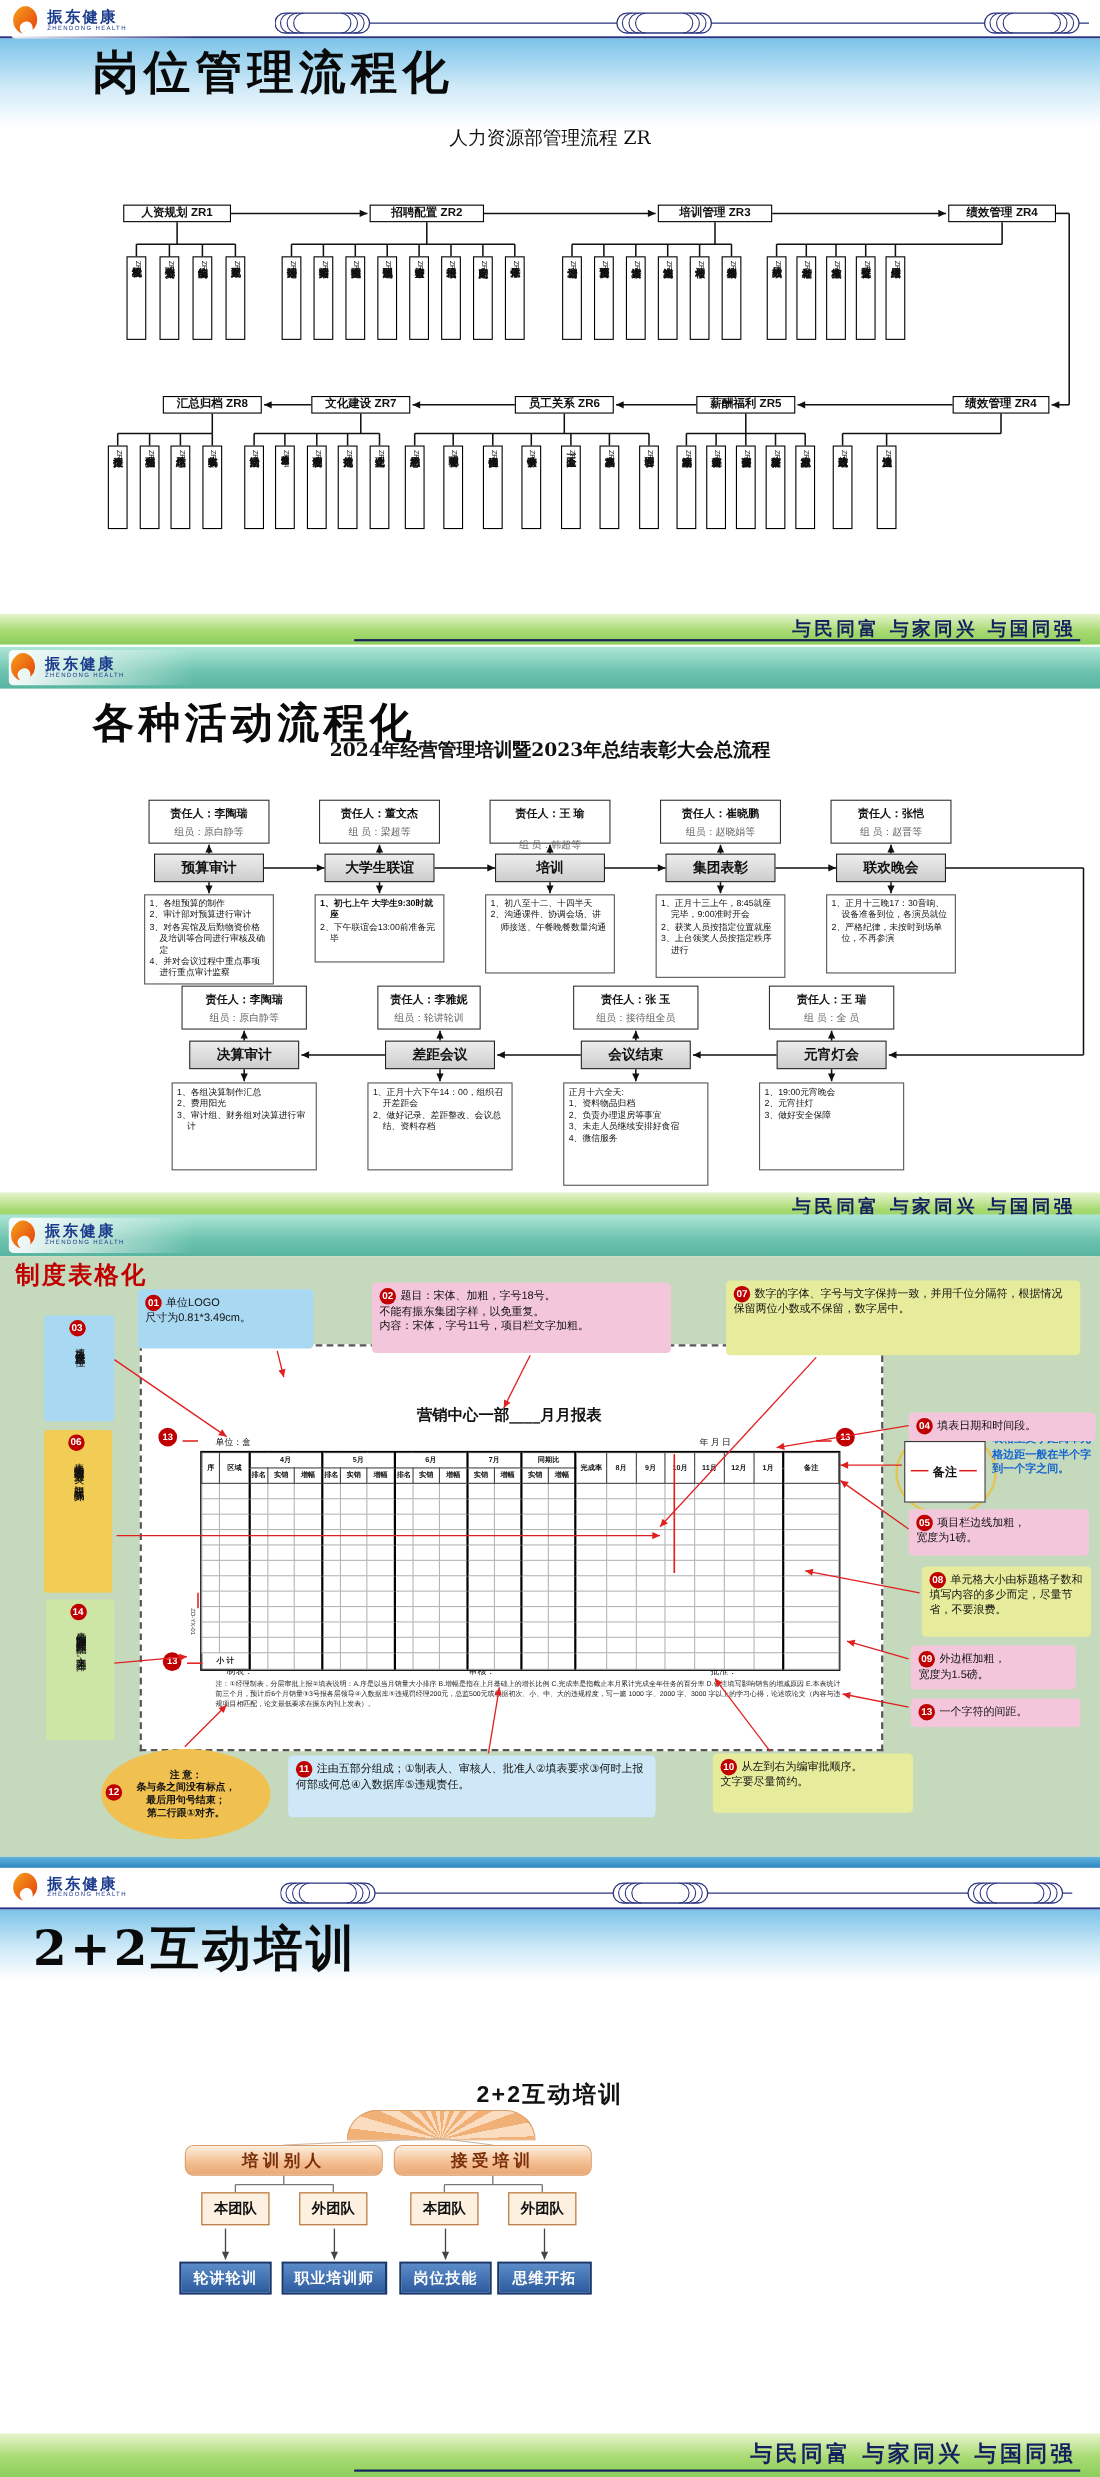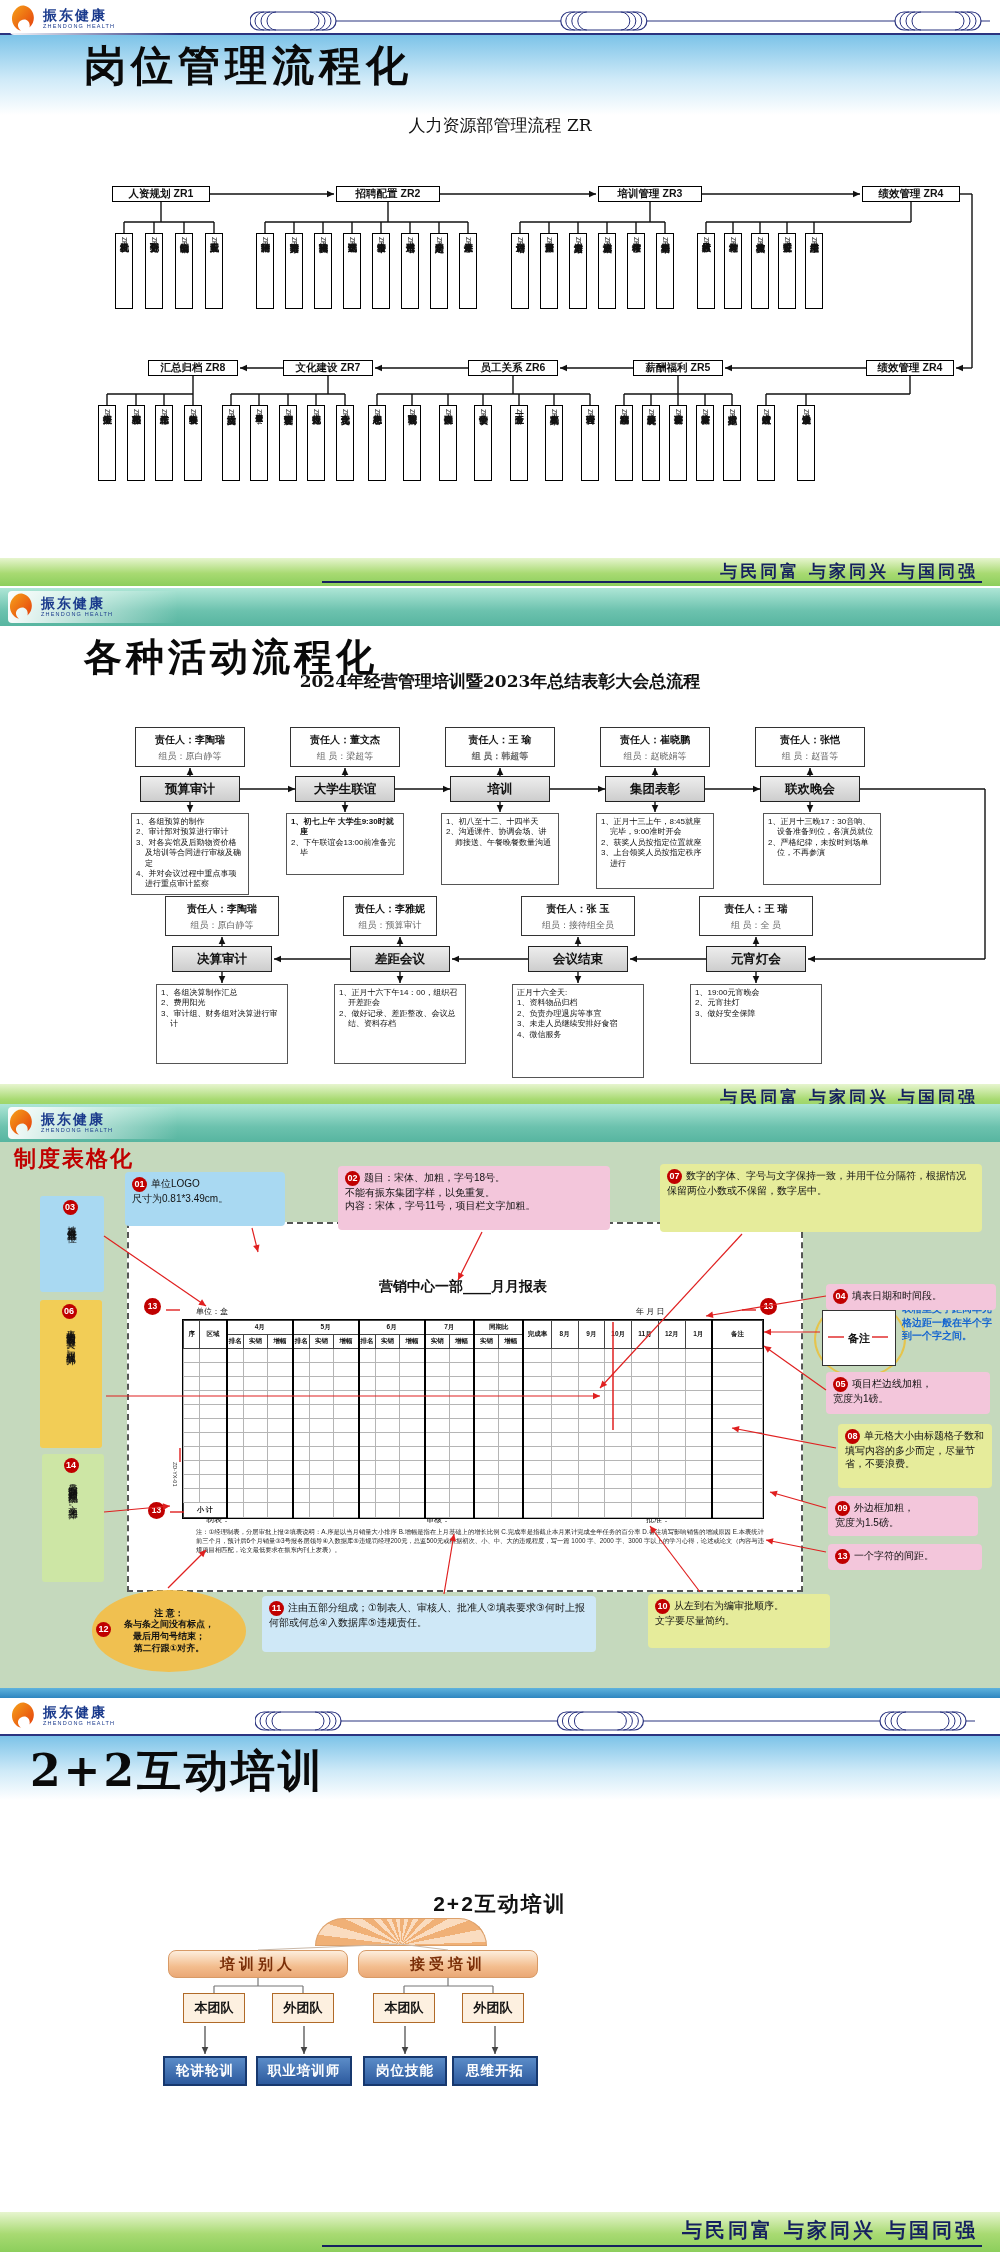--- a/index.html
+++ b/index.html
@@ -580,21 +580,21 @@
       <div style="font-size: 10px; font-weight: bold;">责任人：董文杰</div>
       <div style="font-size: 9px; color: rgb(102, 102, 102); margin-top: 3px;">组  员：梁超等</div>
     </div>
     <div style="position: absolute; left: 295px; top: 776px; width: 100px; height: 26px; box-sizing: border-box; border: 1.6px solid rgb(34, 34, 34); background: linear-gradient(rgb(237, 237, 237), rgb(205, 205, 205)); display: flex; align-items: center; justify-content: center; font-weight: bold; font-size: 12.5px;">大学生联谊</div>
     <div style="position: absolute; left: 286px; top: 813px; width: 118px; height: 62px; box-sizing: border-box; border: 1.1px solid rgb(85, 85, 85); background: rgb(255, 255, 255); padding: 3px 4px; overflow: hidden;">
       <div style="font-size: 8px; line-height: 1.3; padding-left: 9px; text-indent: -9px; font-weight: bold;">1、初七上午 大学生9:30时就座</div>
       <div style="font-size: 8px; line-height: 1.3; padding-left: 9px; text-indent: -9px;">2、下午联谊会13:00前准备完毕</div>
     </div>
     <div style="position: absolute; left: 445px; top: 727px; width: 110px; height: 40px; box-sizing: border-box; border: 1.2px solid rgb(51, 51, 51); background: rgb(255, 255, 255); text-align: center; padding-top: 5px;">
       <div style="font-size: 10px; font-weight: bold;">责任人：王  瑜</div>
-      <div style="font-size: 9px; color: rgb(102, 102, 102); margin-top: 3px; font-weight: bold;">组  员：韩超等</div>
+      <div style="font-size: 9px; color: rgb(102, 102, 102); margin-top: 15px;">组  员：韩超等</div>
     </div>
     <div style="position: absolute; left: 450px; top: 776px; width: 100px; height: 26px; box-sizing: border-box; border: 1.6px solid rgb(34, 34, 34); background: linear-gradient(rgb(237, 237, 237), rgb(205, 205, 205)); display: flex; align-items: center; justify-content: center; font-weight: bold; font-size: 12.5px;">培训</div>
     <div style="position: absolute; left: 441px; top: 813px; width: 118px; height: 72px; box-sizing: border-box; border: 1.1px solid rgb(85, 85, 85); background: rgb(255, 255, 255); padding: 3px 4px; overflow: hidden;">
       <div style="font-size: 8px; line-height: 1.3; padding-left: 9px; text-indent: -9px;">1、初八至十二、十四半天</div>
       <div style="font-size: 8px; line-height: 1.3; padding-left: 9px; text-indent: -9px;">2、沟通课件、协调会场、讲师接送、午餐晚餐数量沟通</div>
     </div>
     <div style="position: absolute; left: 600px; top: 727px; width: 110px; height: 40px; box-sizing: border-box; border: 1.2px solid rgb(51, 51, 51); background: rgb(255, 255, 255); text-align: center; padding-top: 5px;">
       <div style="font-size: 10px; font-weight: bold;">责任人：崔晓鹏</div>
       <div style="font-size: 9px; color: rgb(102, 102, 102); margin-top: 3px;">组员：赵晓娟等</div>
     </div>
@@ -602,37 +602,37 @@
     <div style="position: absolute; left: 596px; top: 813px; width: 118px; height: 76px; box-sizing: border-box; border: 1.1px solid rgb(85, 85, 85); background: rgb(255, 255, 255); padding: 3px 4px; overflow: hidden;">
       <div style="font-size: 8px; line-height: 1.3; padding-left: 9px; text-indent: -9px;">1、正月十三上午，8:45就座完毕，9:00准时开会</div>
       <div style="font-size: 8px; line-height: 1.3; padding-left: 9px; text-indent: -9px;">2、获奖人员按指定位置就座</div>
       <div style="font-size: 8px; line-height: 1.3; padding-left: 9px; text-indent: -9px;">3、上台领奖人员按指定秩序进行</div>
     </div>
     <div style="position: absolute; left: 755px; top: 727px; width: 110px; height: 40px; box-sizing: border-box; border: 1.2px solid rgb(51, 51, 51); background: rgb(255, 255, 255); text-align: center; padding-top: 5px;">
       <div style="font-size: 10px; font-weight: bold;">责任人：张恺</div>
       <div style="font-size: 9px; color: rgb(102, 102, 102); margin-top: 3px;">组  员：赵晋等</div>
     </div>
     <div style="position: absolute; left: 760px; top: 776px; width: 100px; height: 26px; box-sizing: border-box; border: 1.6px solid rgb(34, 34, 34); background: linear-gradient(rgb(237, 237, 237), rgb(205, 205, 205)); display: flex; align-items: center; justify-content: center; font-weight: bold; font-size: 12.5px;">联欢晚会</div>
-    <div style="position: absolute; left: 751px; top: 813px; width: 118px; height: 72px; box-sizing: border-box; border: 1.1px solid rgb(85, 85, 85); background: rgb(255, 255, 255); padding: 3px 4px; overflow: hidden; margin-left: 12px;">
+    <div style="position: absolute; left: 751px; top: 813px; width: 118px; height: 72px; box-sizing: border-box; border: 1.1px solid rgb(85, 85, 85); background: rgb(255, 255, 255); padding: 3px 4px; overflow: hidden;">
       <div style="font-size: 8px; line-height: 1.3; padding-left: 9px; text-indent: -9px;">1、正月十三晚17：30音响、设备准备到位，各演员就位</div>
       <div style="font-size: 8px; line-height: 1.3; padding-left: 9px; text-indent: -9px;">2、严格纪律，未按时到场单位，不再参演</div>
     </div>
     <div style="position: absolute; left: 165px; top: 896px; width: 114px; height: 40px; box-sizing: border-box; border: 1.2px solid rgb(51, 51, 51); background: rgb(255, 255, 255); text-align: center; padding-top: 5px;">
       <div style="font-size: 10px; font-weight: bold;">责任人：李陶瑞</div>
       <div style="font-size: 9px; color: rgb(102, 102, 102); margin-top: 3px;">组员：原白静等</div>
     </div>
     <div style="position: absolute; left: 172px; top: 946px; width: 100px; height: 26px; box-sizing: border-box; border: 1.6px solid rgb(34, 34, 34); background: linear-gradient(rgb(237, 237, 237), rgb(205, 205, 205)); display: flex; align-items: center; justify-content: center; font-weight: bold; font-size: 12.5px;">决算审计</div>
     <div style="position: absolute; left: 156px; top: 984px; width: 132px; height: 80px; box-sizing: border-box; border: 1.1px solid rgb(85, 85, 85); background: rgb(255, 255, 255); padding: 3px 4px; overflow: hidden;">
       <div style="font-size: 8px; line-height: 1.3; padding-left: 9px; text-indent: -9px;">1、各组决算制作汇总</div>
       <div style="font-size: 8px; line-height: 1.3; padding-left: 9px; text-indent: -9px;">2、费用阳光</div>
       <div style="font-size: 8px; line-height: 1.3; padding-left: 9px; text-indent: -9px;">3、审计组、财务组对决算进行审计</div>
     </div>
     <div style="position: absolute; left: 343px; top: 896px; width: 94px; height: 40px; box-sizing: border-box; border: 1.2px solid rgb(51, 51, 51); background: rgb(255, 255, 255); text-align: center; padding-top: 5px;">
       <div style="font-size: 10px; font-weight: bold;">责任人：李雅妮</div>
-      <div style="font-size: 9px; color: rgb(102, 102, 102); margin-top: 3px;">组员：预算审计</div>
+      <div style="font-size: 9px; color: rgb(102, 102, 102); margin-top: 3px;">组员：轮讲轮训</div>
     </div>
     <div style="position: absolute; left: 350px; top: 946px; width: 100px; height: 26px; box-sizing: border-box; border: 1.6px solid rgb(34, 34, 34); background: linear-gradient(rgb(237, 237, 237), rgb(205, 205, 205)); display: flex; align-items: center; justify-content: center; font-weight: bold; font-size: 12.5px;">差距会议</div>
     <div style="position: absolute; left: 334px; top: 984px; width: 132px; height: 80px; box-sizing: border-box; border: 1.1px solid rgb(85, 85, 85); background: rgb(255, 255, 255); padding: 3px 4px; overflow: hidden;">
       <div style="font-size: 8px; line-height: 1.3; padding-left: 9px; text-indent: -9px;">1、正月十六下午14：00，组织召开差距会</div>
       <div style="font-size: 8px; line-height: 1.3; padding-left: 9px; text-indent: -9px;">2、做好记录、差距整改、会议总结、资料存档</div>
     </div>
     <div style="position: absolute; left: 521px; top: 896px; width: 114px; height: 40px; box-sizing: border-box; border: 1.2px solid rgb(51, 51, 51); background: rgb(255, 255, 255); text-align: center; padding-top: 5px;">
       <div style="font-size: 10px; font-weight: bold;">责任人：张  玉</div>
       <div style="font-size: 9px; color: rgb(102, 102, 102); margin-top: 3px;">组员：接待组全员</div>
     </div>

